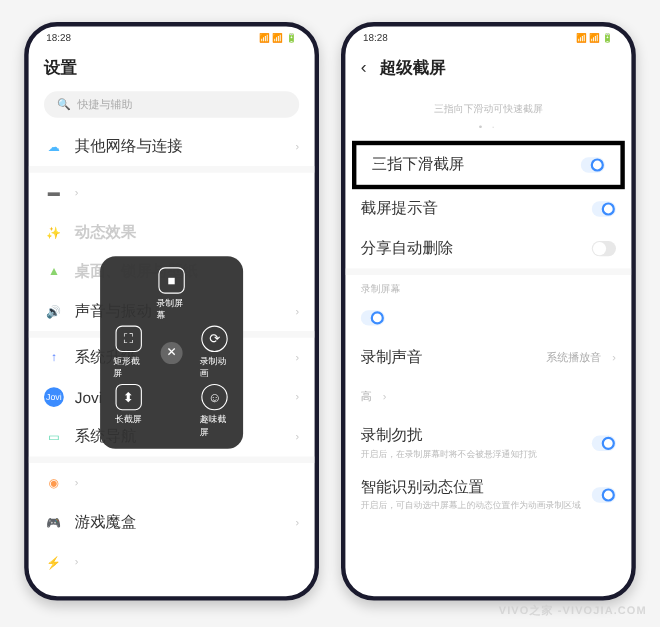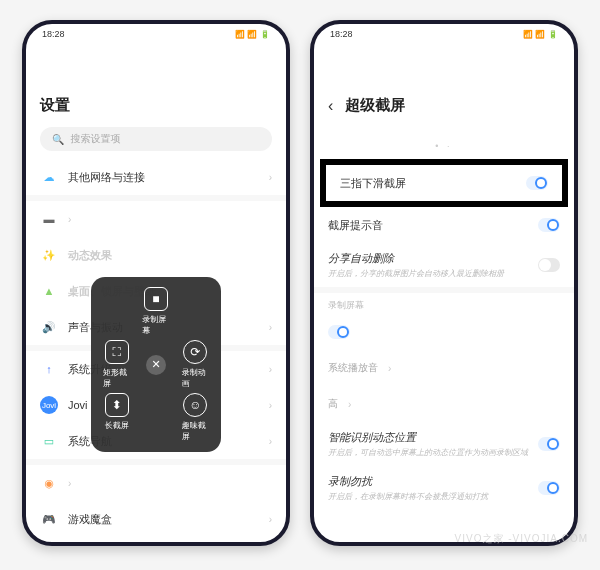--- a/index.html
+++ b/index.html
@@ -31,21 +31,20 @@
       padding: 0 16px;
       font-size: 9px;
       color: #333;
     }
     .status-right { display: flex; gap: 2px; font-size: 8px; }
     .header {
       display: flex;
       align-items: flex-end;
       padding: 8px 14px;
       gap: 12px;
-      margin-top: 44px;
     }
     .title {
       font-size: 15px;
       font-weight: 600;
       color: #222;
     }
     .back-arrow {
       font-size: 16px;
       color: #333;
     }
@@ -77,21 +76,21 @@
       height: 18px;
       border-radius: 4px;
       display: flex;
       align-items: center;
       justify-content: center;
       font-size: 11px;
       flex-shrink: 0;
     }
     .row-label {
       flex: 1;
-      font-size: 11px;
+      font-size: 14px;
       color: #333;
     }
     .row-label.dim { color: #ccc; font-weight: bold; }
     .row-sub {
       font-size: 8px;
       color: #bbb;
       margin-top: 2px;
     }
     .chevron {
       color: #ccc;
@@ -104,21 +103,21 @@
       padding: 6px 14px 2px;
     }
     .hint-area {
       text-align: center;
       padding: 14px 0 8px;
       font-size: 9px;
       color: #bbb;
     }
     .dots { margin-top: 4px; letter-spacing: 3px; color: #ccc; }
     .highlight-box {
-      border: 6px solid #000000;
+      border: 4px solid #000000;
       margin: 0 6px;
     }
     .toggle {
       width: 22px;
       height: 14px;
       flex-shrink: 0;
     }
     .toggle-on {
       background: #e8f2ff;
       border-radius: 7px;
@@ -190,43 +189,44 @@
       justify-content: center;
       color: #fff;
       font-size: 11px;
     }
     .value-text {
       font-size: 10px;
       color: #aaa;
     }
     .watermark {
       position: absolute;
-      bottom: 24px;
+      bottom: 8px;
       right: 12px;
       color: #ccc;
       font-size: 10px;
       opacity: 0.7;
       letter-spacing: 1px;
-    }
-    .flex-col { display: flex; flex-direction: column; flex: 1; font-style: italic; }
+      font-weight: bold;
+    }
+    .flex-col { display: flex; flex-direction: column; flex: 1; }
   </style>
 </head>
 <body>
 
 <div class="phone">
   <div class="status-bar">
     <span>18:28</span>
     <span class="status-right">📶 📶 🔋</span>
   </div>
   <div class="header">
     <span class="title">设置</span>
   </div>
   <div class="search-box">
     <span>🔍</span>
-    <span>搜索设置项</span>
+    <span>快捷与辅助</span>
   </div>
   <div class="content">
     <div class="row">
       <span class="row-icon" style="color:#4db8ff">☁</span>
       <span class="row-label">其他网络与连接</span>
       <span class="chevron">›</span>
     </div>
     <div class="divider"></div>
     <div class="row">
       <span class="row-icon" style="color:#6a6a6a">▬</span>
@@ -311,72 +311,73 @@
   <div class="status-bar">
     <span>18:28</span>
     <span class="status-right">📶 📶 🔋</span>
   </div>
   <div class="header">
     <span class="back-arrow">‹</span>
     <span class="title">超级截屏</span>
   </div>
   <div class="content">
     <div class="hint-area">
+      <div>三指向下滑动可快速截屏</div>
       <div class="dots">• ·</div>
     </div>
 
     <div class="highlight-box">
       <div class="row">
         <span class="row-label">三指下滑截屏</span>
         <span class="toggle toggle-on"></span>
       </div>
     </div>
 
     <div class="row">
       <span class="row-label">截屏提示音</span>
       <span class="toggle toggle-on"></span>
     </div>
 
     <div class="row">
       <div class="flex-col">
         <span class="row-label">分享自动删除</span>
-        <span class="row-sub">开启后，分享的截屏图片会自动移入最近删除相册</span>
       </div>
       <span class="toggle toggle-off"></span>
     </div>
 
     <div class="divider"></div>
     <div class="section-label">录制屏幕</div>
 
     <div class="row">
       <span class="toggle toggle-on"></span>
     </div>
 
     <div class="row">
+      <span class="row-label">录制声音</span>
       <span class="value-text">系统播放音</span>
       <span class="chevron">›</span>
     </div>
 
     <div class="row">
       <span class="value-text">高</span>
       <span class="chevron">›</span>
+    </div>
+
+    <div class="row">
+      <div class="flex-col">
+        <span class="row-label">录制勿扰</span>
+        <span class="row-sub">开启后，在录制屏幕时将不会被悬浮通知打扰</span>
+      </div>
+      <span class="toggle toggle-on"></span>
     </div>
 
     <div class="row">
       <div class="flex-col">
         <span class="row-label">智能识别动态位置</span>
         <span class="row-sub">开启后，可自动选中屏幕上的动态位置作为动画录制区域</span>
       </div>
       <span class="toggle toggle-on"></span>
     </div>
-
-    <div class="row">
-      <div class="flex-col">
-        <span class="row-label">录制勿扰</span>
-        <span class="row-sub">开启后，在录制屏幕时将不会被悬浮通知打扰</span>
-      </div>
-      <span class="toggle toggle-on"></span>
-    </div>
   </div>
 </div>
 
 <div class="watermark">VIVO之家
 -VIVOJIA.COM</div>
 
 </body></html>

